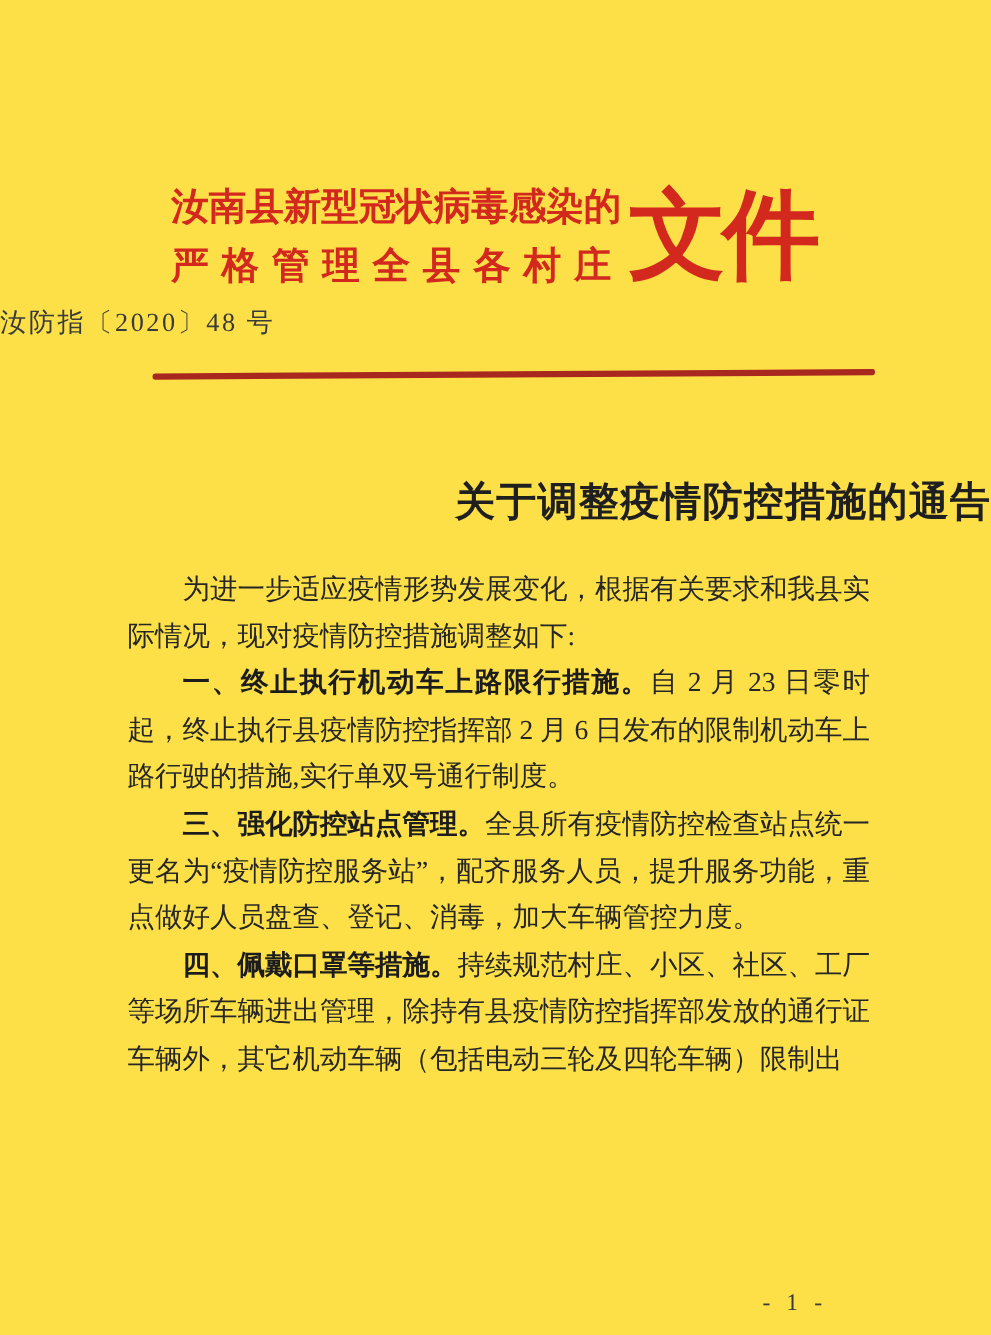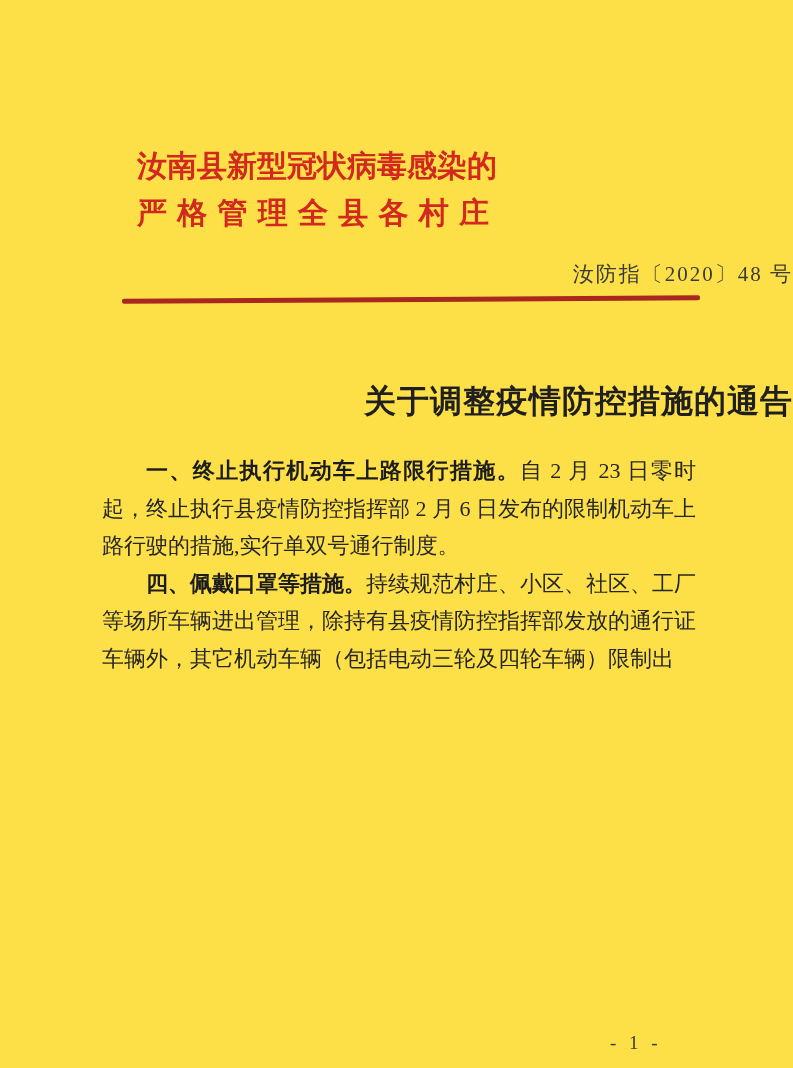--- a/index.html
+++ b/index.html
@@ -24,22 +24,22 @@
     white-space:nowrap;
   }
   .doc-type {
     margin-left:14px; margin-top:2px;
     font-size:78px; line-height:88px;
     font-weight:bold; color:#d2281e;
     letter-spacing:-3px;
     white-space:nowrap;
   }
   .doc-number {
-    position:absolute; top:260px; left:0; width:100%;
-    text-align:right;
+    position:absolute; top:244px; left:0; width:100%;
+    text-align:left;
     font-size:21px; letter-spacing:2px; color:#3a3a3a;
   }
   .red-rule {
     position:absolute; left:122px; top:297px;
     width:578px; height:5px;
     background:#a8271f;
     transform:rotate(-0.35deg);
     border-radius:2px;
   }
   
@@ -74,28 +74,31 @@
 </head>
 <body>
 
 <div class="page">
 
   <header class="letterhead">
     <div class="org">
       <div class="org-line">汝南县新型冠状病毒感染的</div>
       <div class="org-line">严格管理全县各村庄</div>
     </div>
+    <div class="doc-type">文件</div>
   </header>
 
   <div class="doc-number">汝防指〔2020〕48 号</div>
 
   <div class="red-rule"></div>
 
   <h1 class="title">关于调整疫情防控措施的通告</h1>
 
   <main class="body">
+    <p><span class="lead"></span><span>为进一步适应疫情形势发展变化，根据有关要求和我县实际情况，现对疫情防控措施调整如下:</span></p>
     <p><span class="lead">一、终止执行机动车上路限行措施。</span><span>自 2 月 23 日零时起，终止执行县疫情防控指挥部 2 月 6 日发布的限制机动车上路行驶的措施,实行单双号通行制度。</span></p>
+    <p><span class="lead">三、强化防控站点管理。</span><span>全县所有疫情防控检查站点统一更名为“疫情防控服务站”，配齐服务人员，提升服务功能，重点做好人员盘查、登记、消毒，加大车辆管控力度。</span></p>
     <p><span class="lead">四、佩戴口罩等措施。</span><span>持续规范村庄、小区、社区、工厂等场所车辆进出管理，除持有县疫情防控指挥部发放的通行证车辆外，其它机动车辆（包括电动三轮及四轮车辆）限制出</span></p>
   </main>
 
   <div class="page-number">- 1 -</div>
 
 </div>
 
 </body></html>

